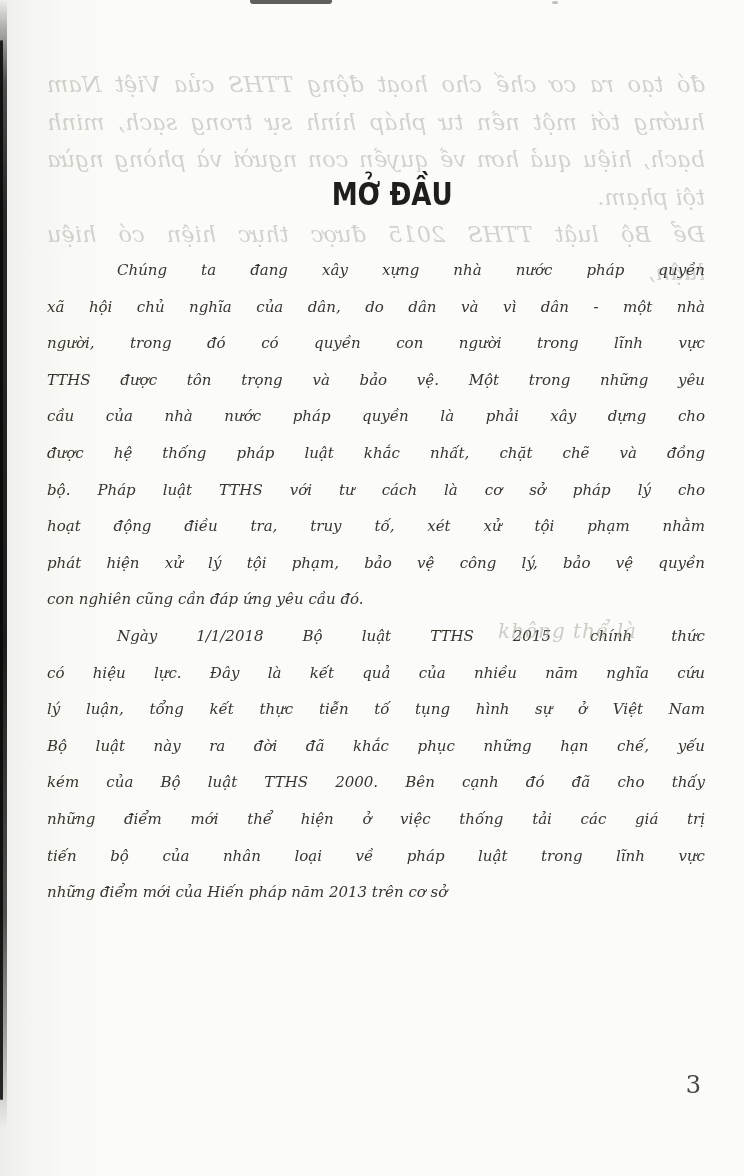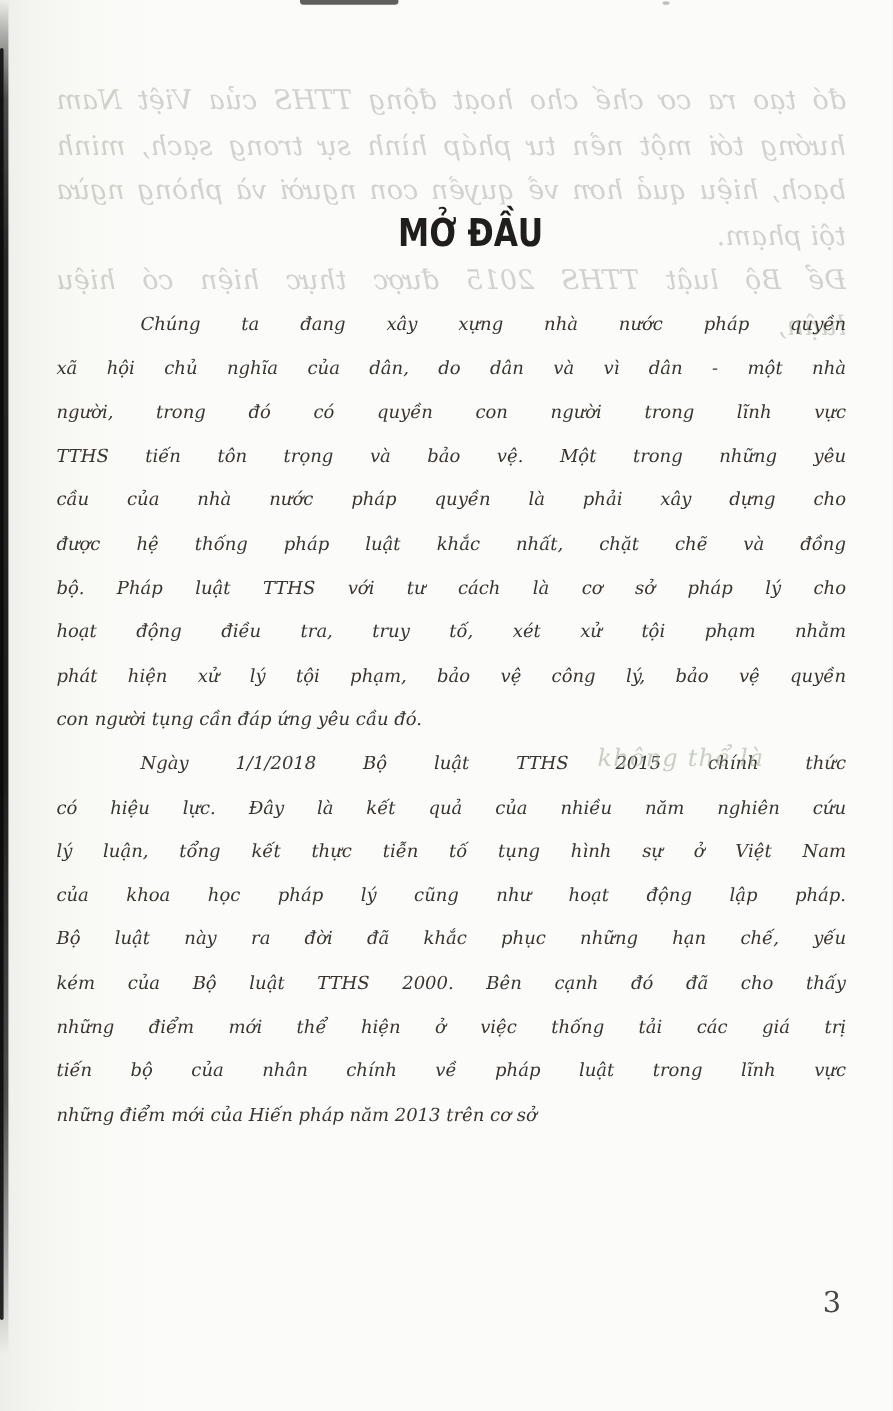--- a/index.html
+++ b/index.html
@@ -84,37 +84,36 @@
       <div class="bleed-line fragment">luận,</div>
     </div>
 
   <h1 class="heading">MỞ ĐẦU</h1>
 
   <div class="body-text">
       <div class="para">
         <div class="line indent">Chúng ta đang xây xựng nhà nước pháp quyền</div>
         <div class="line">xã hội chủ nghĩa của dân, do dân và vì dân - một nhà</div>
         <div class="line">người, trong đó có quyền con người trong lĩnh vực</div>
-        <div class="line">TTHS tiến tôn trọng và bảo vệ. Một trong những yêu</div>
+        <div class="line">TTHS được tôn trọng và bảo vệ. Một trong những yêu</div>
         <div class="line">cầu của nhà nước pháp quyền là phải xây dựng cho</div>
         <div class="line">được hệ thống pháp luật khắc nhất, chặt chẽ và đồng</div>
         <div class="line">bộ. Pháp luật TTHS với tư cách là cơ sở pháp lý cho</div>
         <div class="line">hoạt động điều tra, truy tố, xét xử tội phạm nhằm</div>
         <div class="line">phát hiện xử lý tội phạm, bảo vệ công lý, bảo vệ quyền</div>
-        <div class="line last">con người tụng cần đáp ứng yêu cầu đó.</div>
+        <div class="line last">con nghiên cũng cần đáp ứng yêu cầu đó.</div>
       </div>
       <div class="para">
         <div class="line indent">Ngày 1/1/2018 Bộ luật TTHS 2015 chính thức</div>
-        <div class="line">có hiệu lực. Đây là kết quả của nhiều năm nghiên cứu</div>
+        <div class="line">có hiệu lực. Đây là kết quả của nhiều năm nghĩa cứu</div>
         <div class="line">lý luận, tổng kết thực tiễn tố tụng hình sự ở Việt Nam</div>
-        <div class="line">của khoa học pháp lý cũng như hoạt động lập pháp.</div>
         <div class="line">Bộ luật này ra đời đã khắc phục những hạn chế, yếu</div>
         <div class="line">kém của Bộ luật TTHS 2000. Bên cạnh đó đã cho thấy</div>
         <div class="line">những điểm mới thể hiện ở việc thống tải các giá trị</div>
-        <div class="line">tiến bộ của nhân chính về pháp luật trong lĩnh vực</div>
+        <div class="line">tiến bộ của nhân loại về pháp luật trong lĩnh vực</div>
         <div class="line last">những điểm mới của Hiến pháp năm 2013 trên cơ sở</div>
       </div>
     </div>
 
   <div class="ghost-fragment">không thể là</div>
 
   <div class="page-number">3</div>
 </div>
 
 </body></html>

